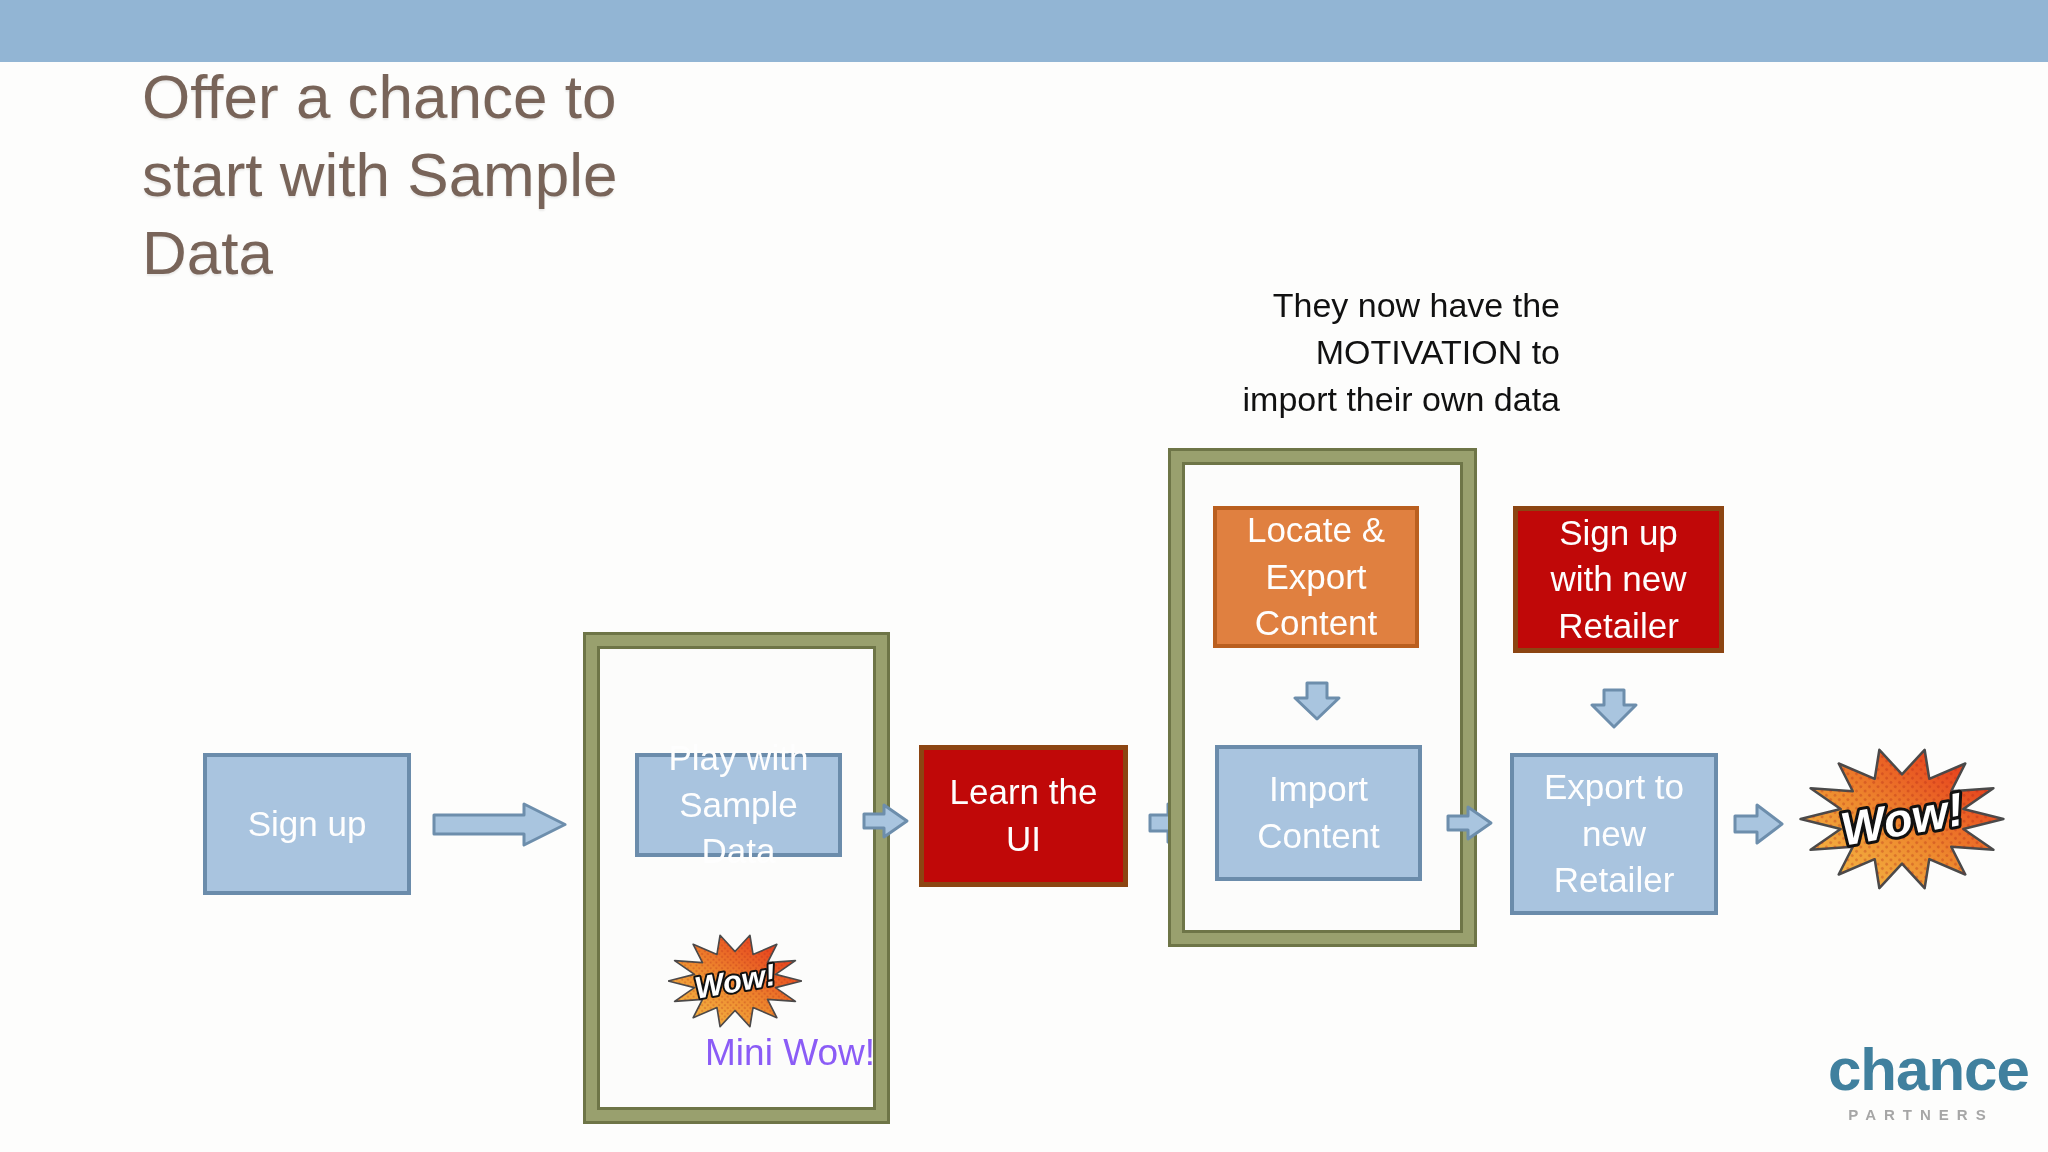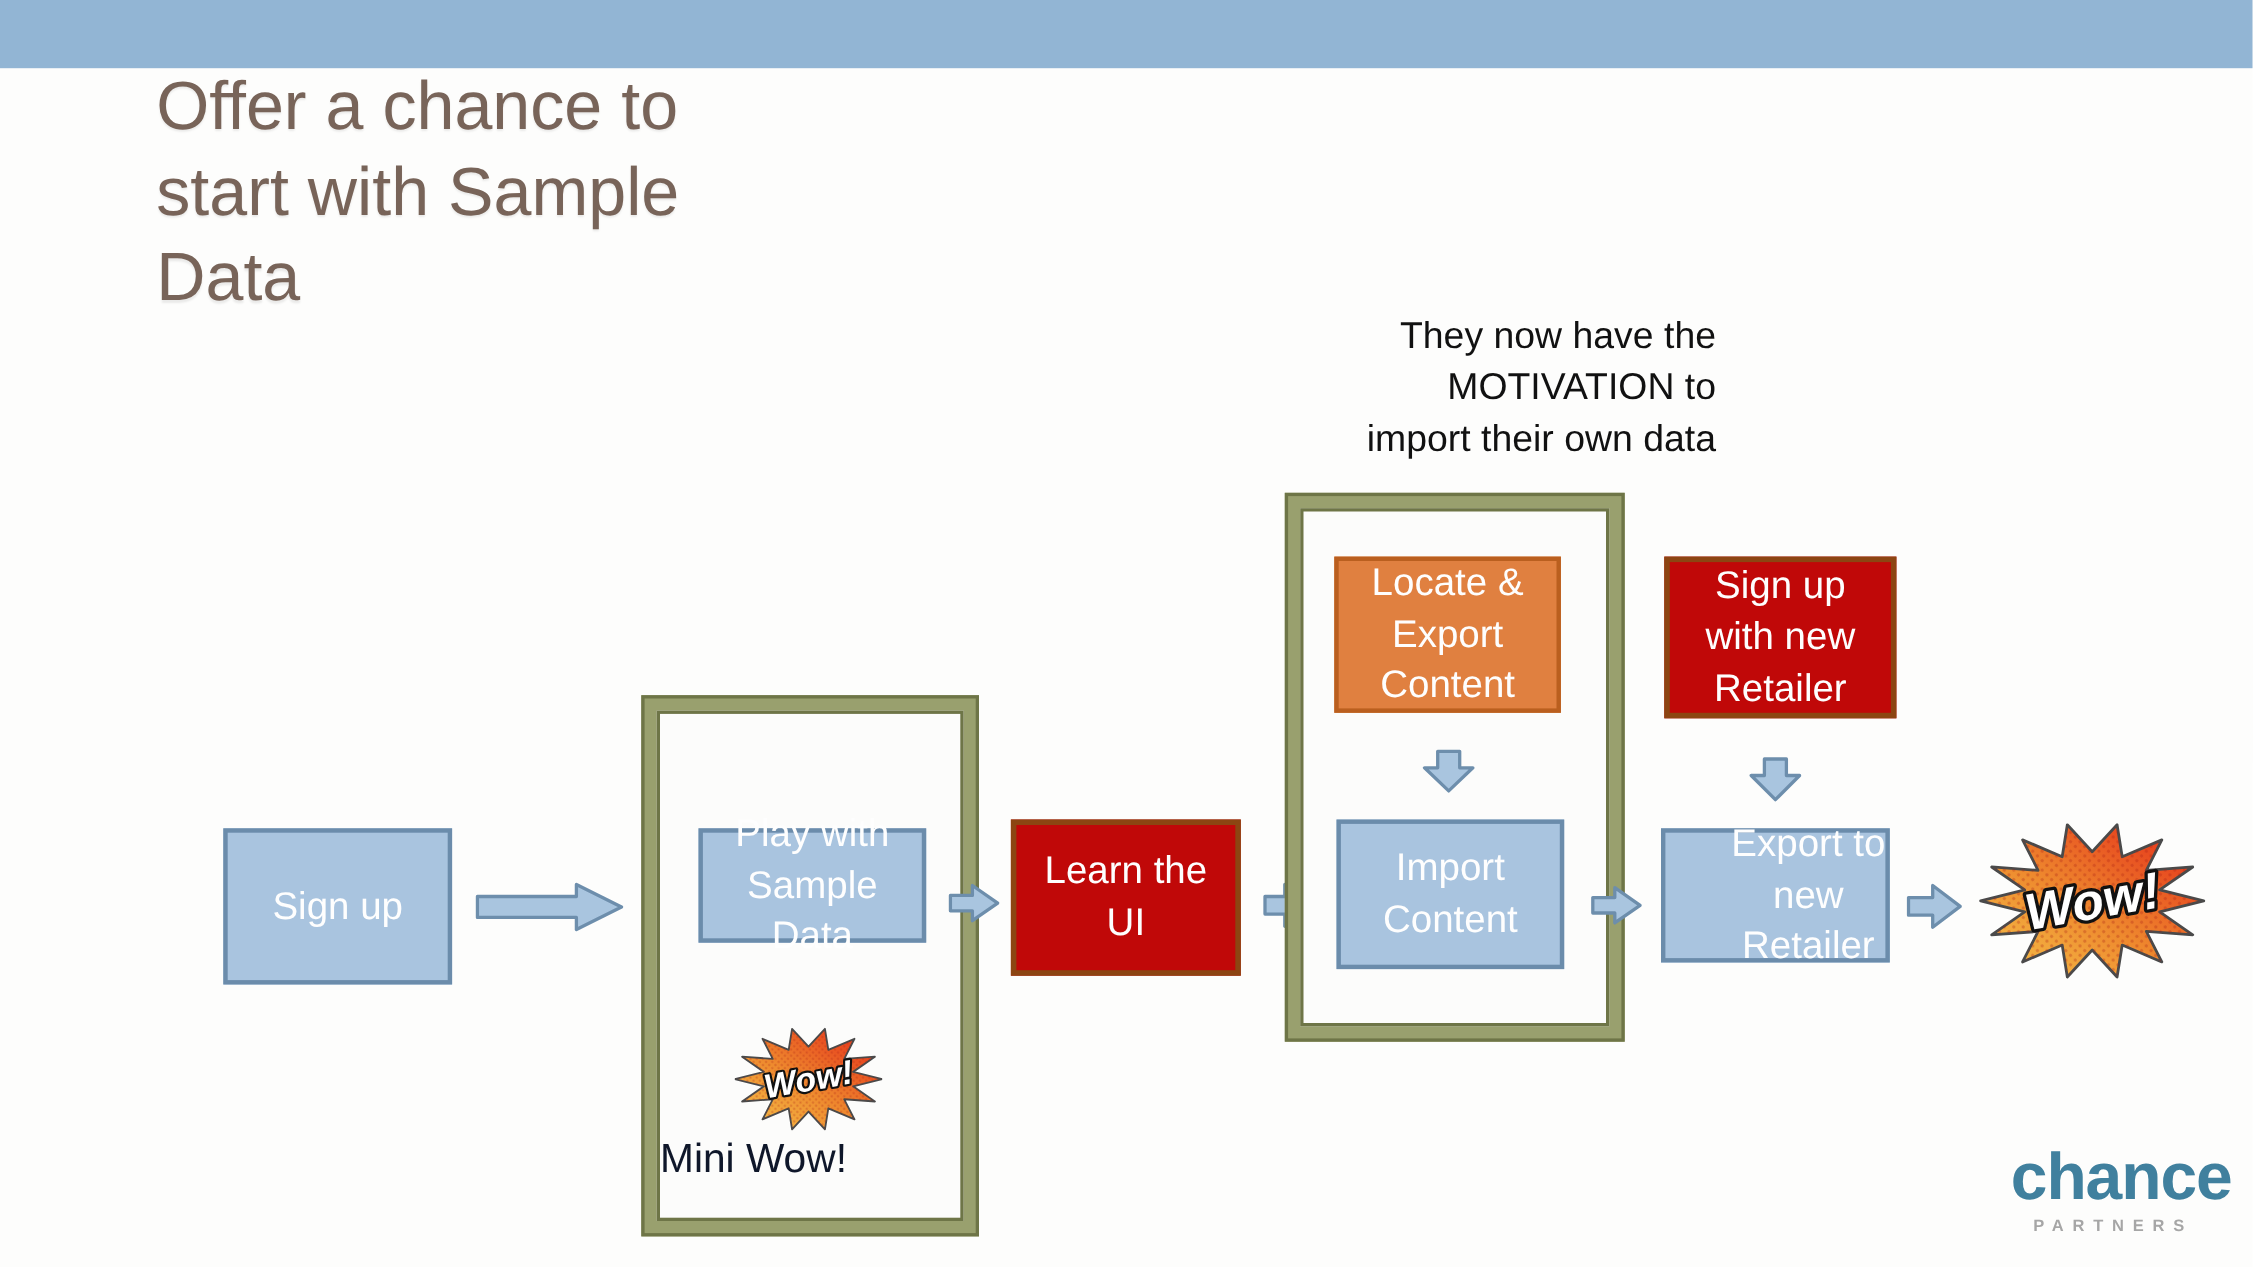--- a/index.html
+++ b/index.html
@@ -39,21 +39,21 @@
     background:#99a06e;border:3px solid #6e7547;padding:11px;
   }
   .frame-inner{
     width:100%;height:100%;box-sizing:border-box;
     background:#fcfcfb;border:3px solid #6e7547;
   }
   .arrow{position:absolute;}
   .wowstar{position:absolute;}
   .mini-caption{
     position:absolute;left:600px;top:1032px;width:275px;
-    text-align:left;font-size:37px;color:#0f172a;
+    text-align:right;font-size:37px;color:#8b5cf6;
   }
   .logo{
     position:absolute;left:1828px;top:1040px;width:186px;
     text-align:center;
   }
   .logo .name{
     font-size:60px;font-weight:bold;color:#40809e;
     letter-spacing:-1px;line-height:1.0;
   }
   .logo .tagline{
@@ -151,21 +151,21 @@
   <div class="box red" style="left:1513px;top:506px;width:211px;height:147px;">
     <span>Sign up
 with new
 Retailer</span>
   </div>
 
   <svg class="arrow" style="left:1590px;top:688px;" width="48" height="41" viewBox="0 0 48 41">
     <polygon points="14,2 34,2 34,17 46,17 24,39 2,17 14,17" fill="#a9c5df" stroke="#6d8eac" stroke-width="3" stroke-linejoin="round"></polygon>
   </svg>
 
-  <div class="box blue" style="left:1510px;top:753px;width:208px;height:122px;justify-content:flex-end;">
+  <div class="box blue" style="left:1510px;top:753px;width:208px;height:162px;">
     <span>Export to
 new
 Retailer</span>
   </div>
 
   <svg class="arrow" style="left:1733px;top:799px;" width="52" height="50" viewBox="0 0 52 50">
     <polygon points="2,17 24,17 24,6 49,25 24,44 24,33 2,33" fill="#a9c5df" stroke="#6d8eac" stroke-width="3" stroke-linejoin="round"></polygon>
   </svg>
 
   <svg class="wowstar" style="left:1798px;top:748px;" width="208" height="142" viewBox="0 0 200 140">

